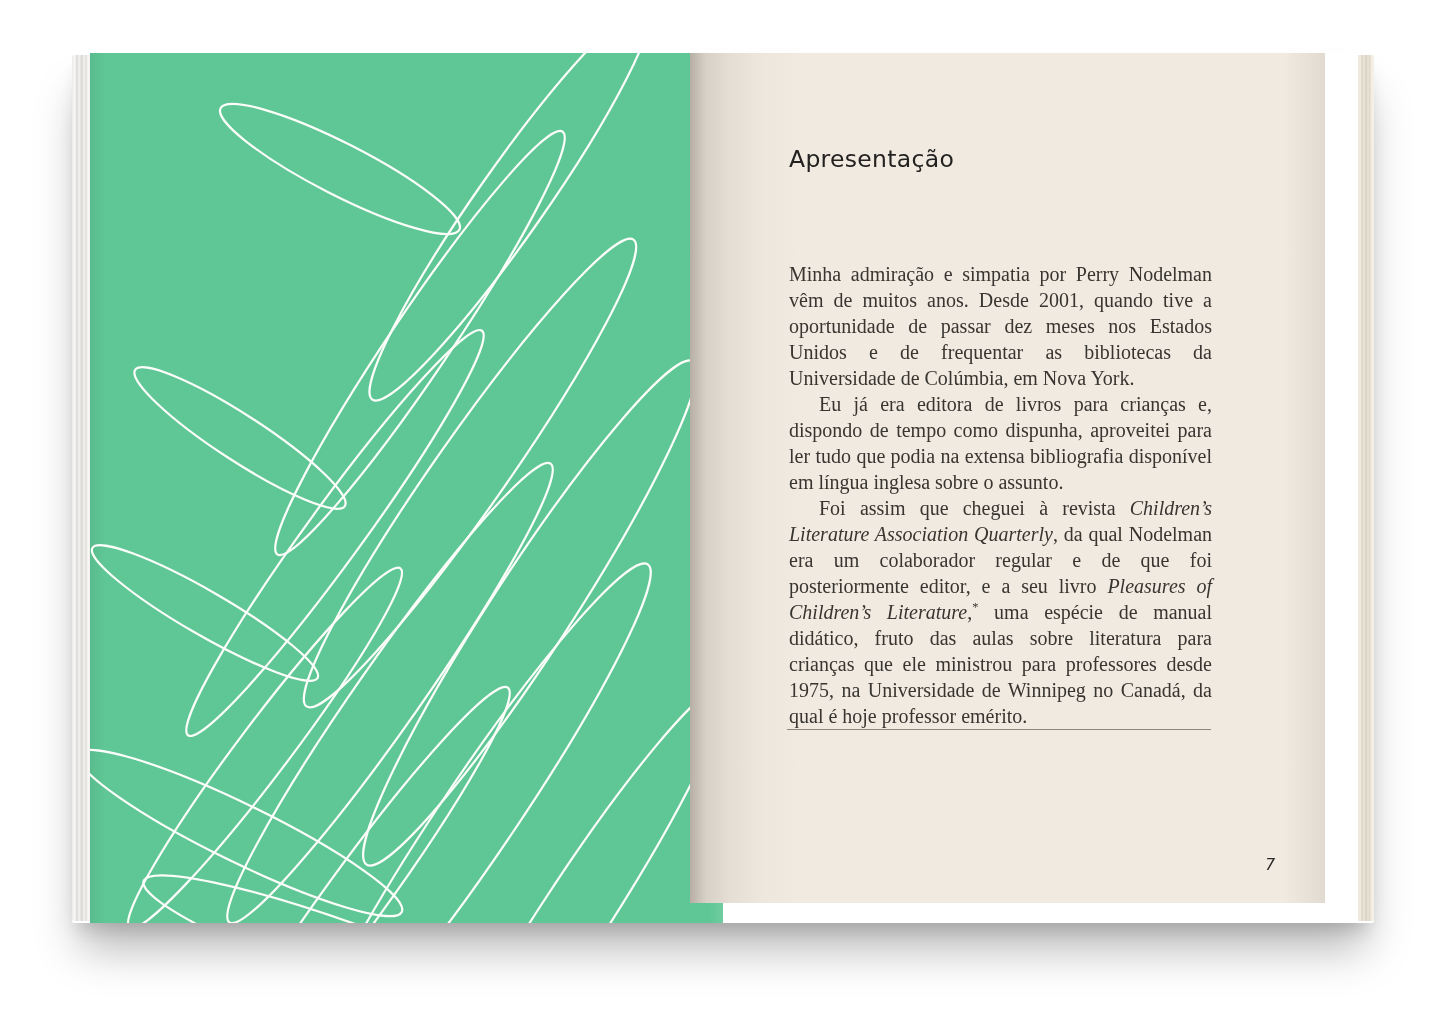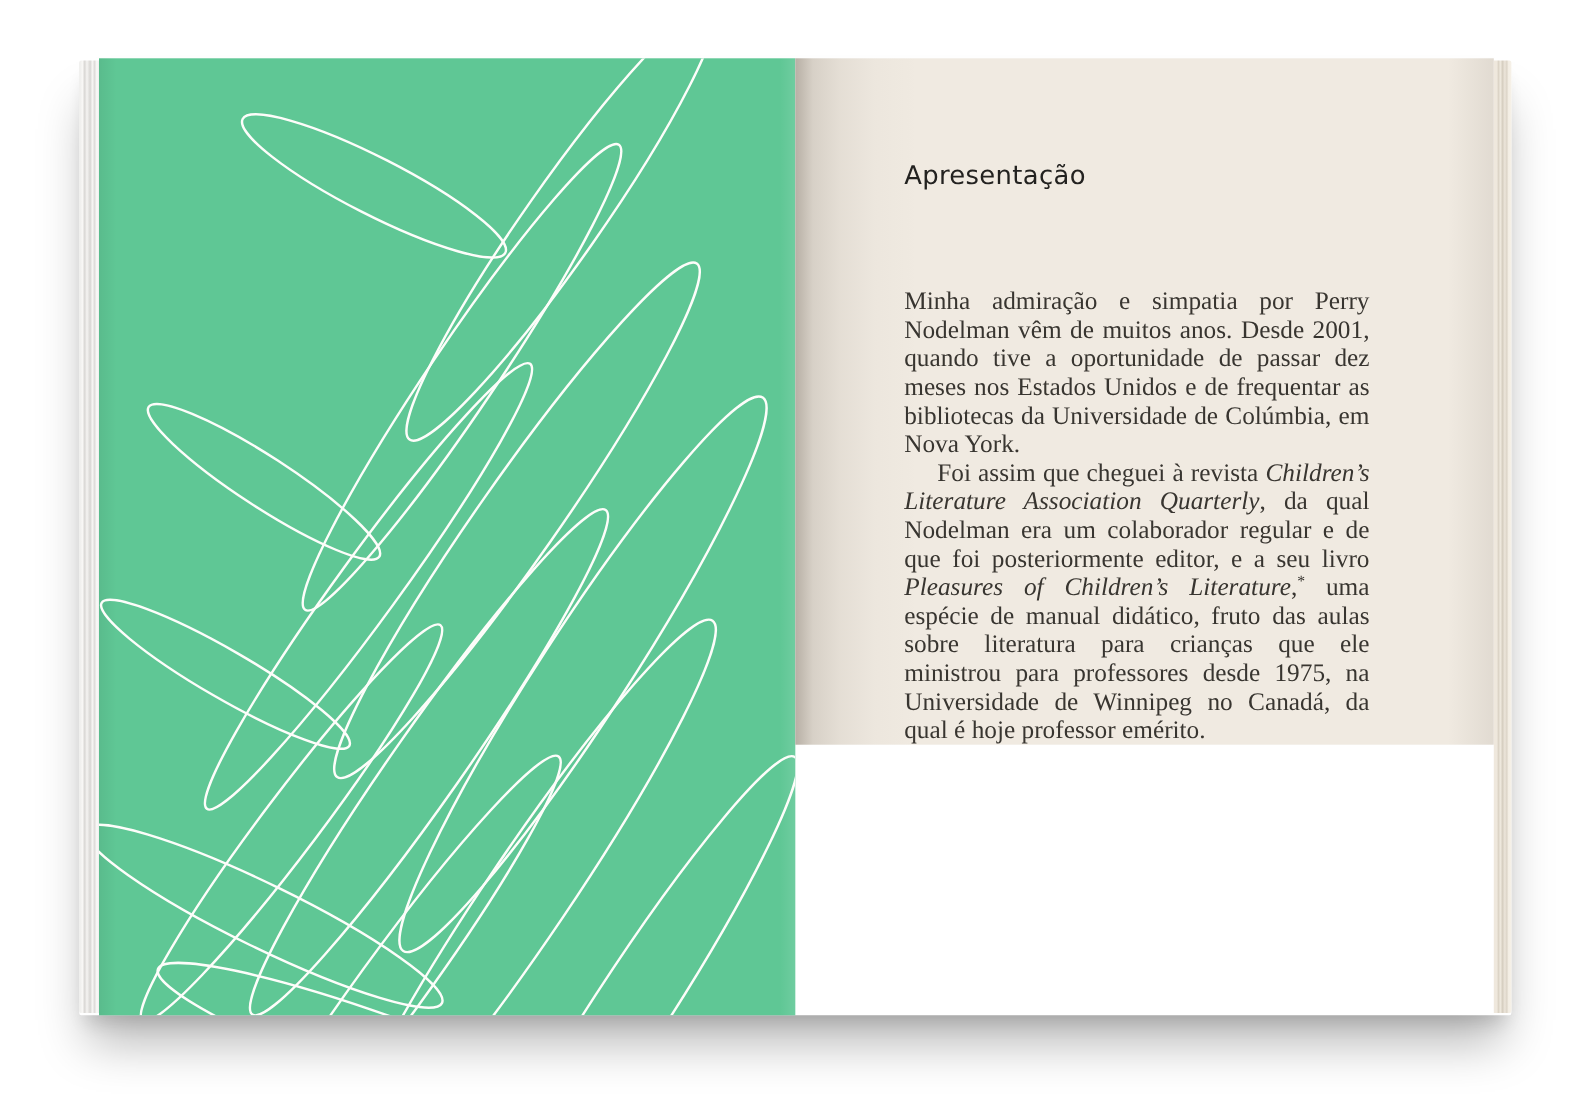--- a/index.html
+++ b/index.html
@@ -50,40 +50,40 @@
       linear-gradient(90deg, rgba(0,0,0,0.06) 0px, rgba(0,0,0,0) 16px),
       linear-gradient(270deg, rgba(255,255,255,0.10) 0px, rgba(255,255,255,0) 14px),
       var(--green);
     overflow:hidden;
   }
   .scribble{position:absolute;left:0;top:0;width:100%;height:100%;display:block;}
   .scribble ellipse{fill:none;stroke:var(--scribble);stroke-width:2.2;}
 
   
   .page-right{
-    position:absolute;left:651px;top:0;width:635px;height:624px;
+    position:absolute;left:618px;top:0;width:635px;height:850px;
     background:
       linear-gradient(90deg, rgba(73,62,49,0.34) 0px, rgba(73,62,49,0.15) 16px,
                       rgba(73,62,49,0.07) 40px, rgba(73,62,49,0.02) 72px, rgba(0,0,0,0) 112px),
       linear-gradient(270deg, rgba(73,62,49,0.09) 0px, rgba(73,62,49,0) 42px),
       var(--cream);
     overflow:hidden;
   }
 
   .title{
     position:absolute;left:99px;top:76px;
     font-family:"DejaVu Sans", sans-serif;
     font-size:23.5px;font-weight:500;letter-spacing:0.3px;
     color:#232220;white-space:nowrap;
   }
 
   .body-text{
     position:absolute;left:99px;top:208px;width:423px;
     font-family:"Liberation Serif", serif;
-    font-size:23px;line-height:26px;
+    font-size:20px;line-height:26px;
     color:var(--ink);
     text-align:justify;
     hyphens:auto;
   }
   .body-text p{margin:0;}
   .body-text p.indent{text-indent:30px;}
   .body-text em{font-style:italic;}
   .body-text sup, .footnote sup{font-size:0.62em;line-height:0;vertical-align:super;}
 
   .footnote-rule{
@@ -133,20 +133,21 @@
         <ellipse cx="265" cy="845" rx="260" ry="30" transform="rotate(-54 265 845)"></ellipse>
         <ellipse cx="480" cy="870" rx="280" ry="34" transform="rotate(-57 480 870)"></ellipse>
       </svg>
     </div>
 
     <div class="page-right">
       <h1 class="title">Apresentação</h1>
 
       <div class="body-text">
           <p class=""><span>Minha admiração e simpatia por Perry Nodelman vêm de muitos anos. Desde 2001, quando tive a oportunidade de passar dez meses nos Estados Unidos e de frequentar as bibliotecas da Universidade de Colúmbia, em Nova York.</span></p>
+          <p class="indent"><span>Eu já era editora de livros para crianças e, dispondo de tempo como dispunha, aproveitei para ler tudo que podia na extensa bibliografia disponível em língua inglesa sobre o assunto.</span></p>
           <p class="indent"><span>Foi assim que cheguei à revista </span><em>Children’s Literature Association Quarterly</em><span>, da qual Nodelman era um colaborador regular e de que foi posteriormente editor, e a seu livro </span><em>Pleasures of Children’s Literature</em><span>,</span><sup>*</sup><span> uma espécie de manual didático, fruto das aulas sobre literatura para crianças que ele ministrou para professores desde 1975, na Universidade de Winnipeg no Canadá, da qual é hoje professor emérito.</span></p>
         </div>
 
       <div class="footnote-rule"></div>
 
       <div class="page-number">7</div>
     </div>
 
     <div class="edge-right"></div>
 

